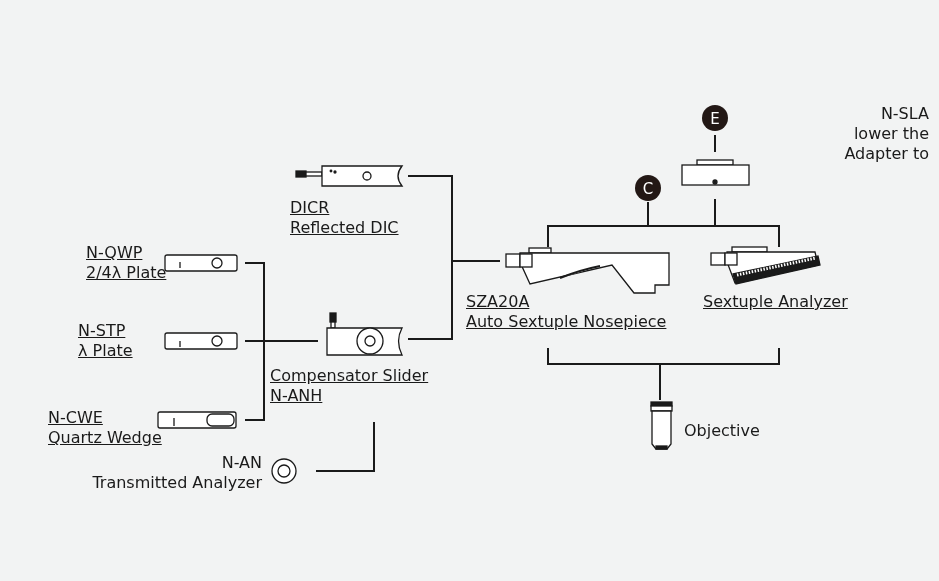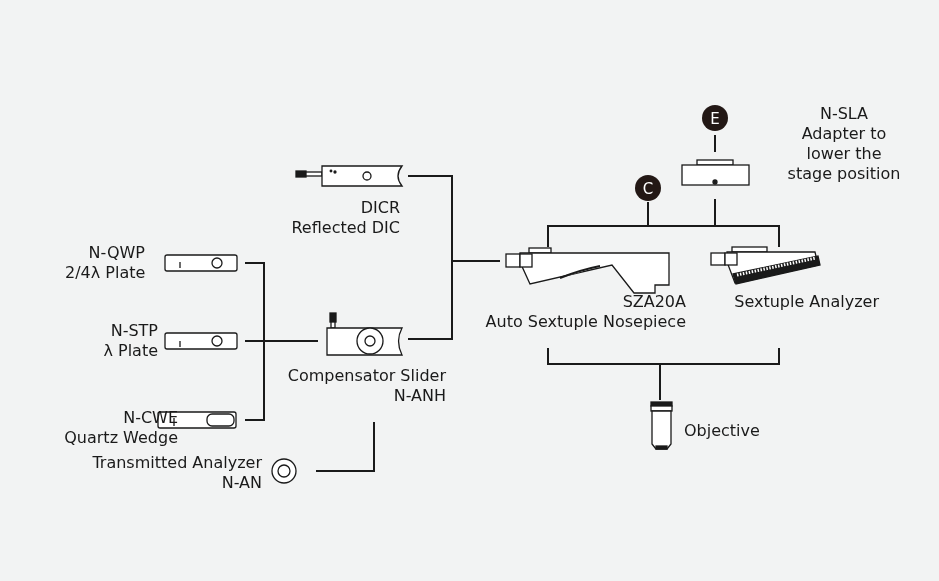--- a/index.html
+++ b/index.html
@@ -1,22 +1,22 @@
 <!DOCTYPE html>
 <html><head>
 <meta charset="utf-8">
 <style>
   html, body { margin:0; padding:0; }
   body { width:939px; height:581px; background:#f2f3f3; position:relative; overflow:hidden;
          font-family:"DejaVu Sans", sans-serif; color:#1a1a1a; }
   svg.diagram { position:absolute; left:0; top:0; }
   .lbl { position:absolute; font-size:16px; line-height:20px; white-space:nowrap; color:#1a1a1a; }
-  .c { text-align:right; }
+  .c { text-align:left;text-decoration:underline; }
   .r { text-align:right; }
-  .l { text-align:center; }
+  .l { text-align:right; }
   .badge-txt { font-family:"DejaVu Sans", sans-serif; font-size:15px; fill:#ffffff; text-anchor:middle; }
 </style>
 </head>
 <body>
 
 <svg class="diagram" width="939" height="581" viewBox="0 0 939 581" xmlns="http://www.w3.org/2000/svg">
   <g fill="none" stroke="#1a1a1a" stroke-width="2">
 
     <polyline points="245,263 264,263 264,420 245,420"></polyline>
     <line x1="245" y1="341" x2="318" y2="341"></line>
@@ -111,50 +111,49 @@
     <path d="M652,411 L671,411 L671,444 L667,449 L656,449 L652,444 Z"></path>
     <rect x="656" y="446" width="11" height="3" fill="#1a1a1a"></rect>
   </g>
 </svg>
 
 <div class="lbl c" style="left:290px; top:198px; width:110px;">
   <div>DICR</div>
   <div>Reflected DIC</div>
 </div>
 
-<div class="lbl c" style="left:65px; top:243px; width:80px;">
+<div class="lbl c" style="left:86px; top:243px; width:80px;">
   <div>N-QWP</div>
   <div>2/4λ Plate</div>
 </div>
 
 <div class="lbl c" style="left:78px; top:321px; width:80px;">
   <div>N-STP</div>
   <div>λ Plate</div>
 </div>
 
 <div class="lbl c" style="left:48px; top:408px; width:130px;">
   <div>N-CWE</div>
   <div>Quartz Wedge</div>
 </div>
 
 <div class="lbl c" style="left:270px; top:366px; width:176px;">
   <div>Compensator Slider</div>
   <div>N-ANH</div>
 </div>
 
 <div class="lbl r" style="left:70px; top:453px; width:192px;">
+  <div>N-AN</div>
   <div>Transmitted Analyzer</div>
-  <div>N-AN</div>
 </div>
 
 <div class="lbl l" style="left:759px; top:104px; width:170px;">
   <div>N-SLA</div>
+  <div>lower the</div>
   <div>Adapter to</div>
-  <div>lower the</div>
-  <div>stage position</div>
 </div>
 
 <div class="lbl c" style="left:466px; top:292px; width:220px;">
   <div>SZA20A</div>
   <div>Auto Sextuple Nosepiece</div>
 </div>
 
 <div class="lbl c" style="left:703px; top:292px; width:176px;">
   <div>Sextuple Analyzer</div>
 </div>

